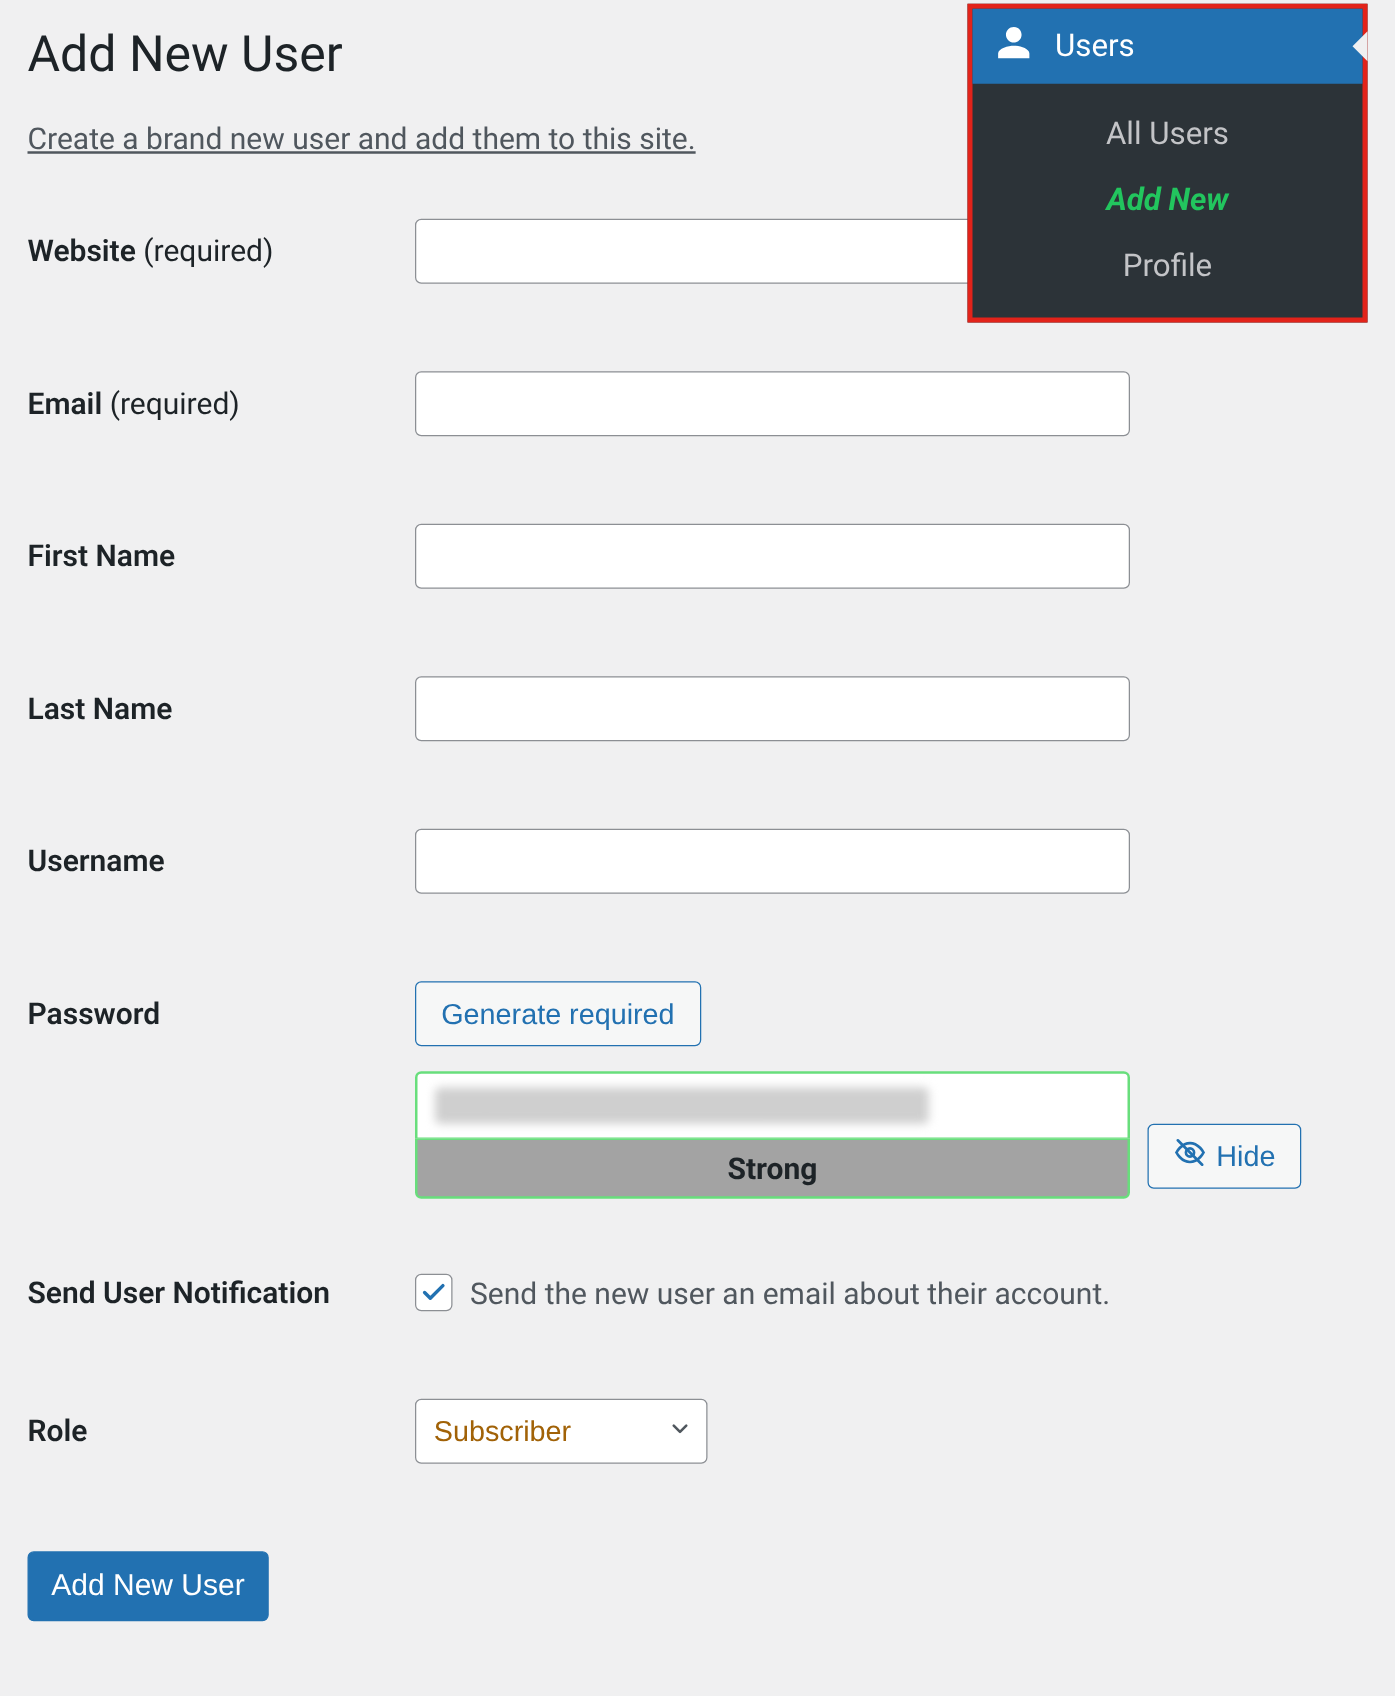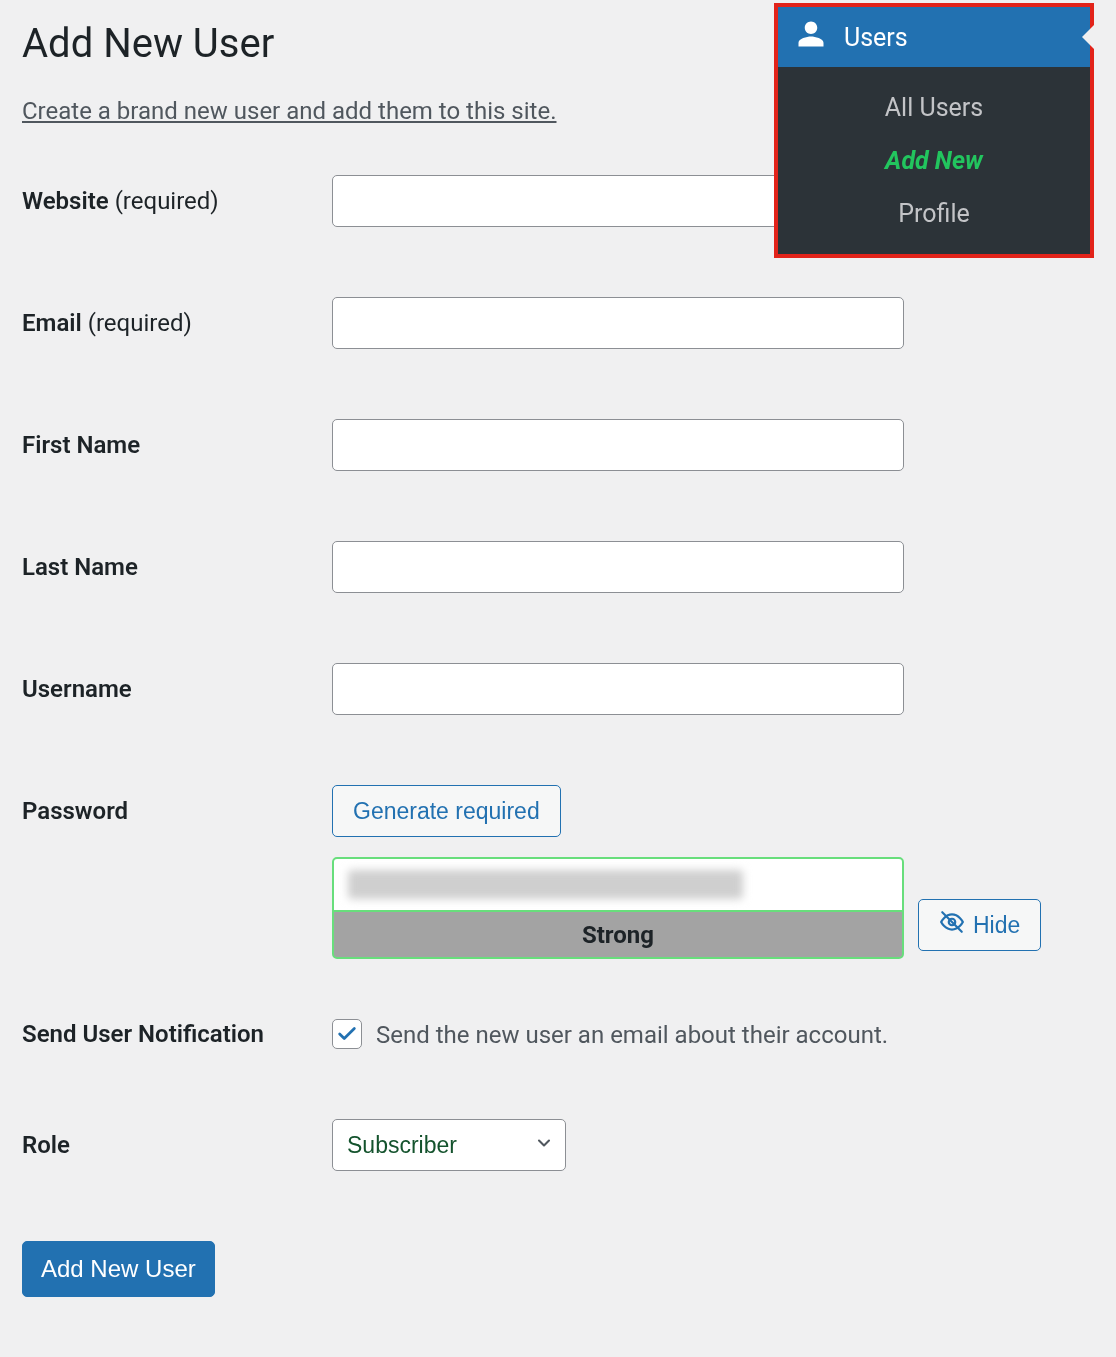--- a/index.html
+++ b/index.html
@@ -138,21 +138,21 @@
       position: relative;
       width: 234px;
       height: 52px;
     }
     .select-wrap select {
       width: 100%; height: 100%;
       border: 1px solid #8c8f94;
       border-radius: 5px;
       background: #fff;
       font-size: 23px;
-      color: #14532d;
+      color: #a16207;
       padding: 0 40px 0 14px;
       appearance: none;
       -webkit-appearance: none;
       cursor: pointer;
     }
     .select-wrap .chev {
       position: absolute;
       right: 12px; top: 50%;
       transform: translateY(-50%);
       pointer-events: none;

